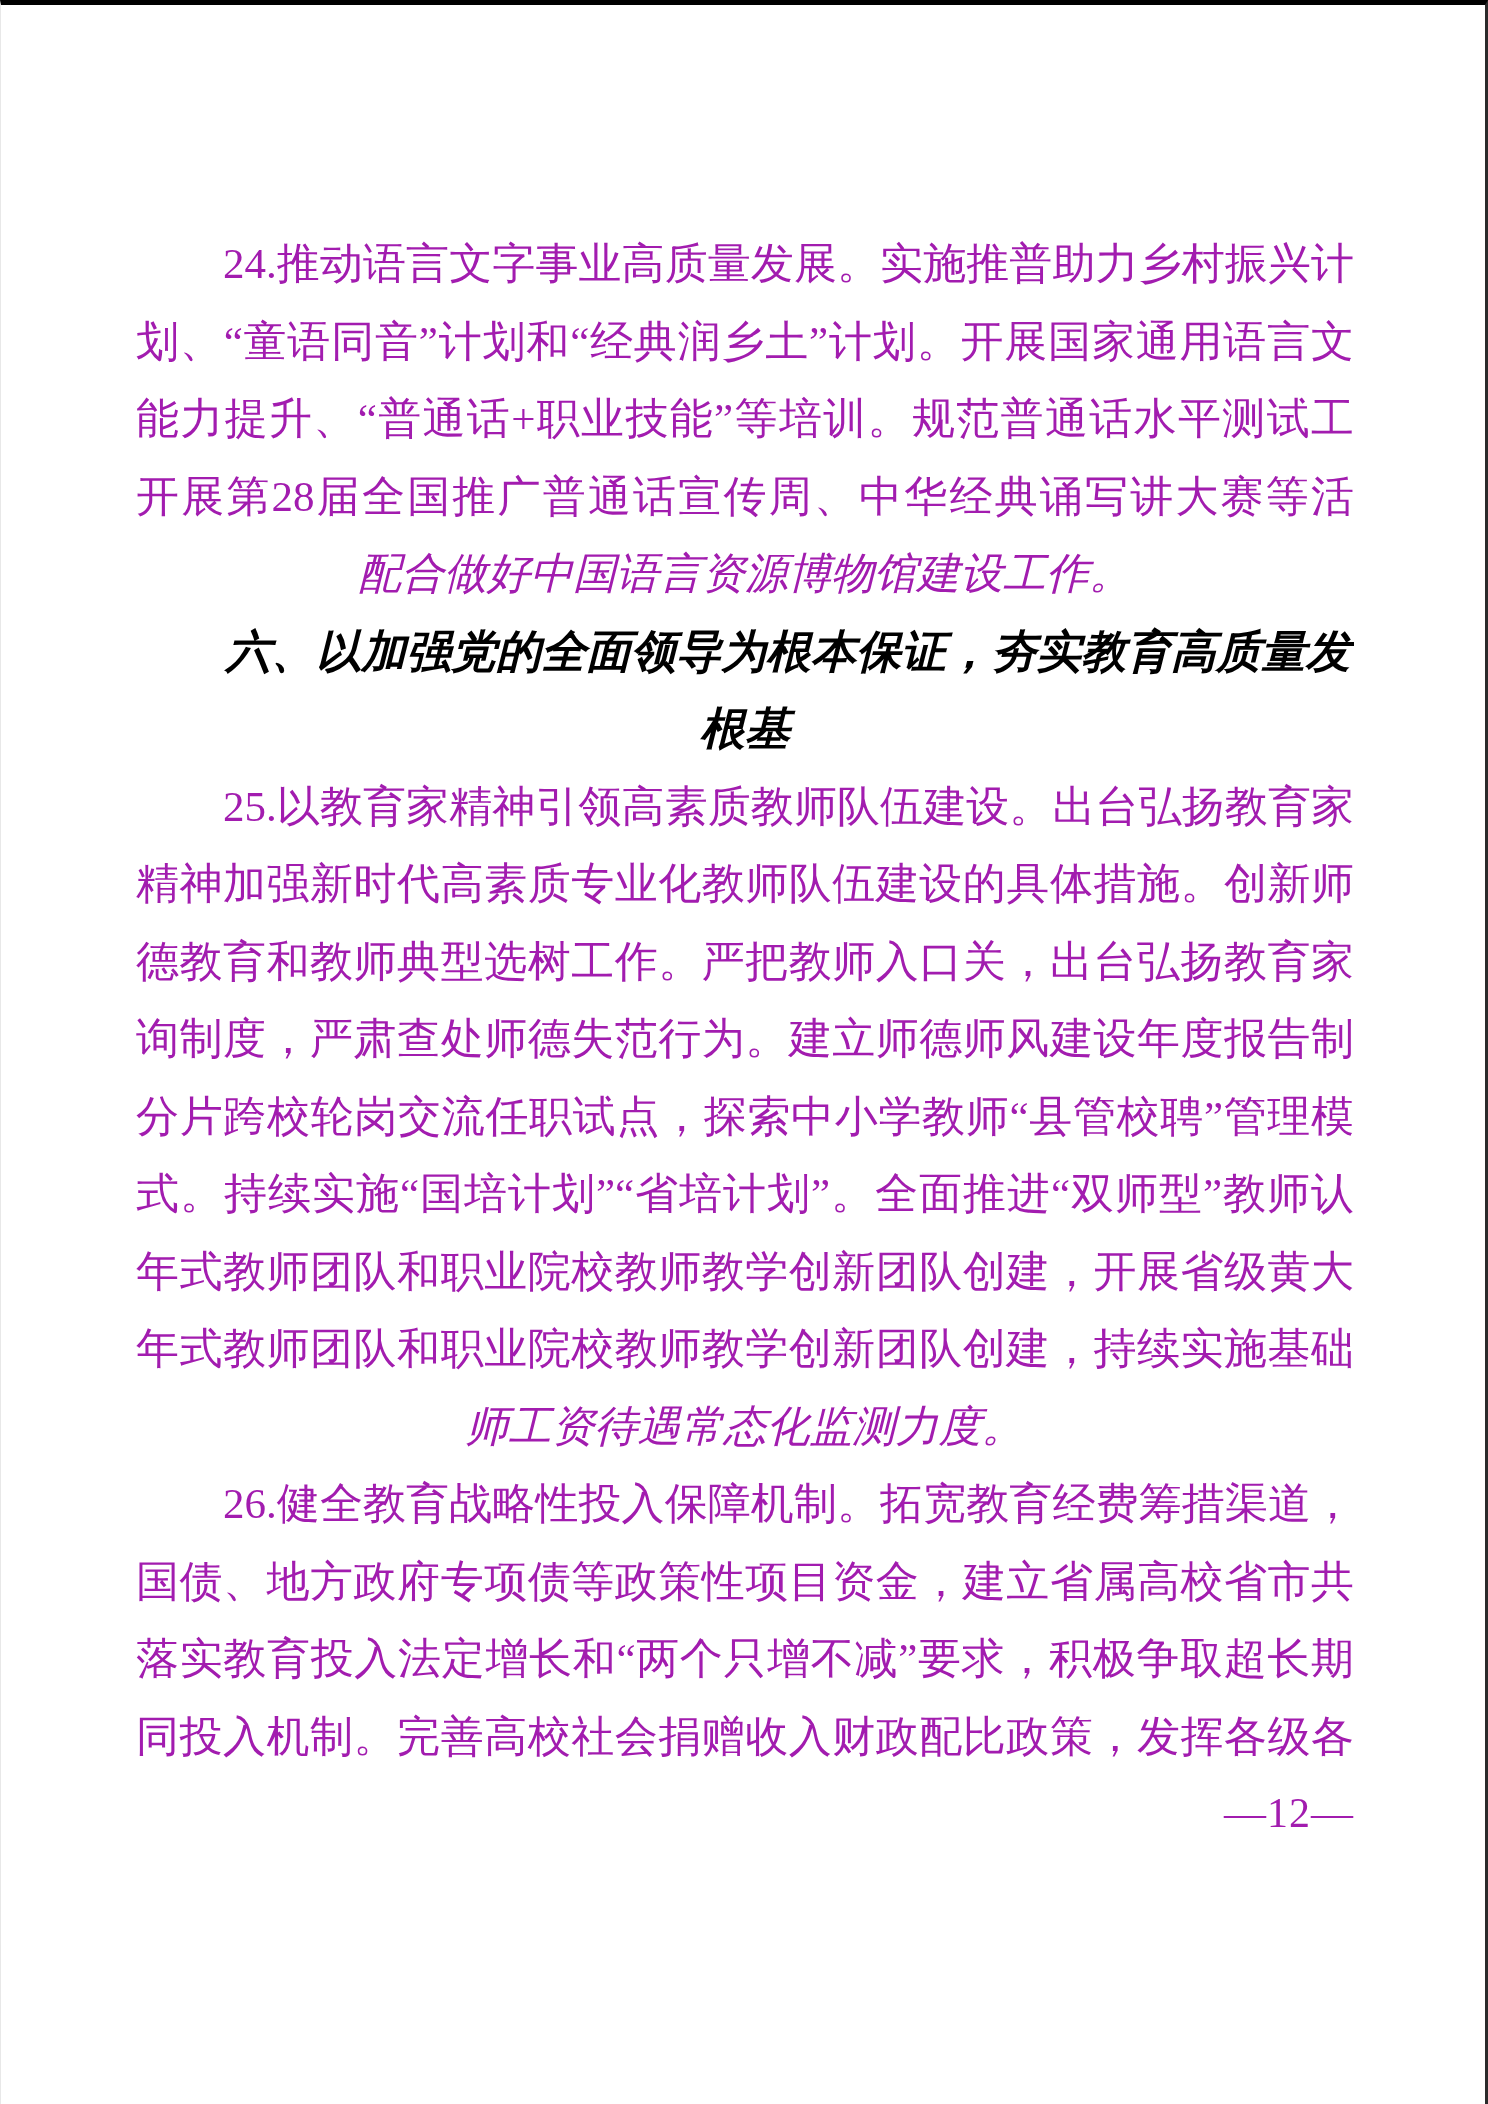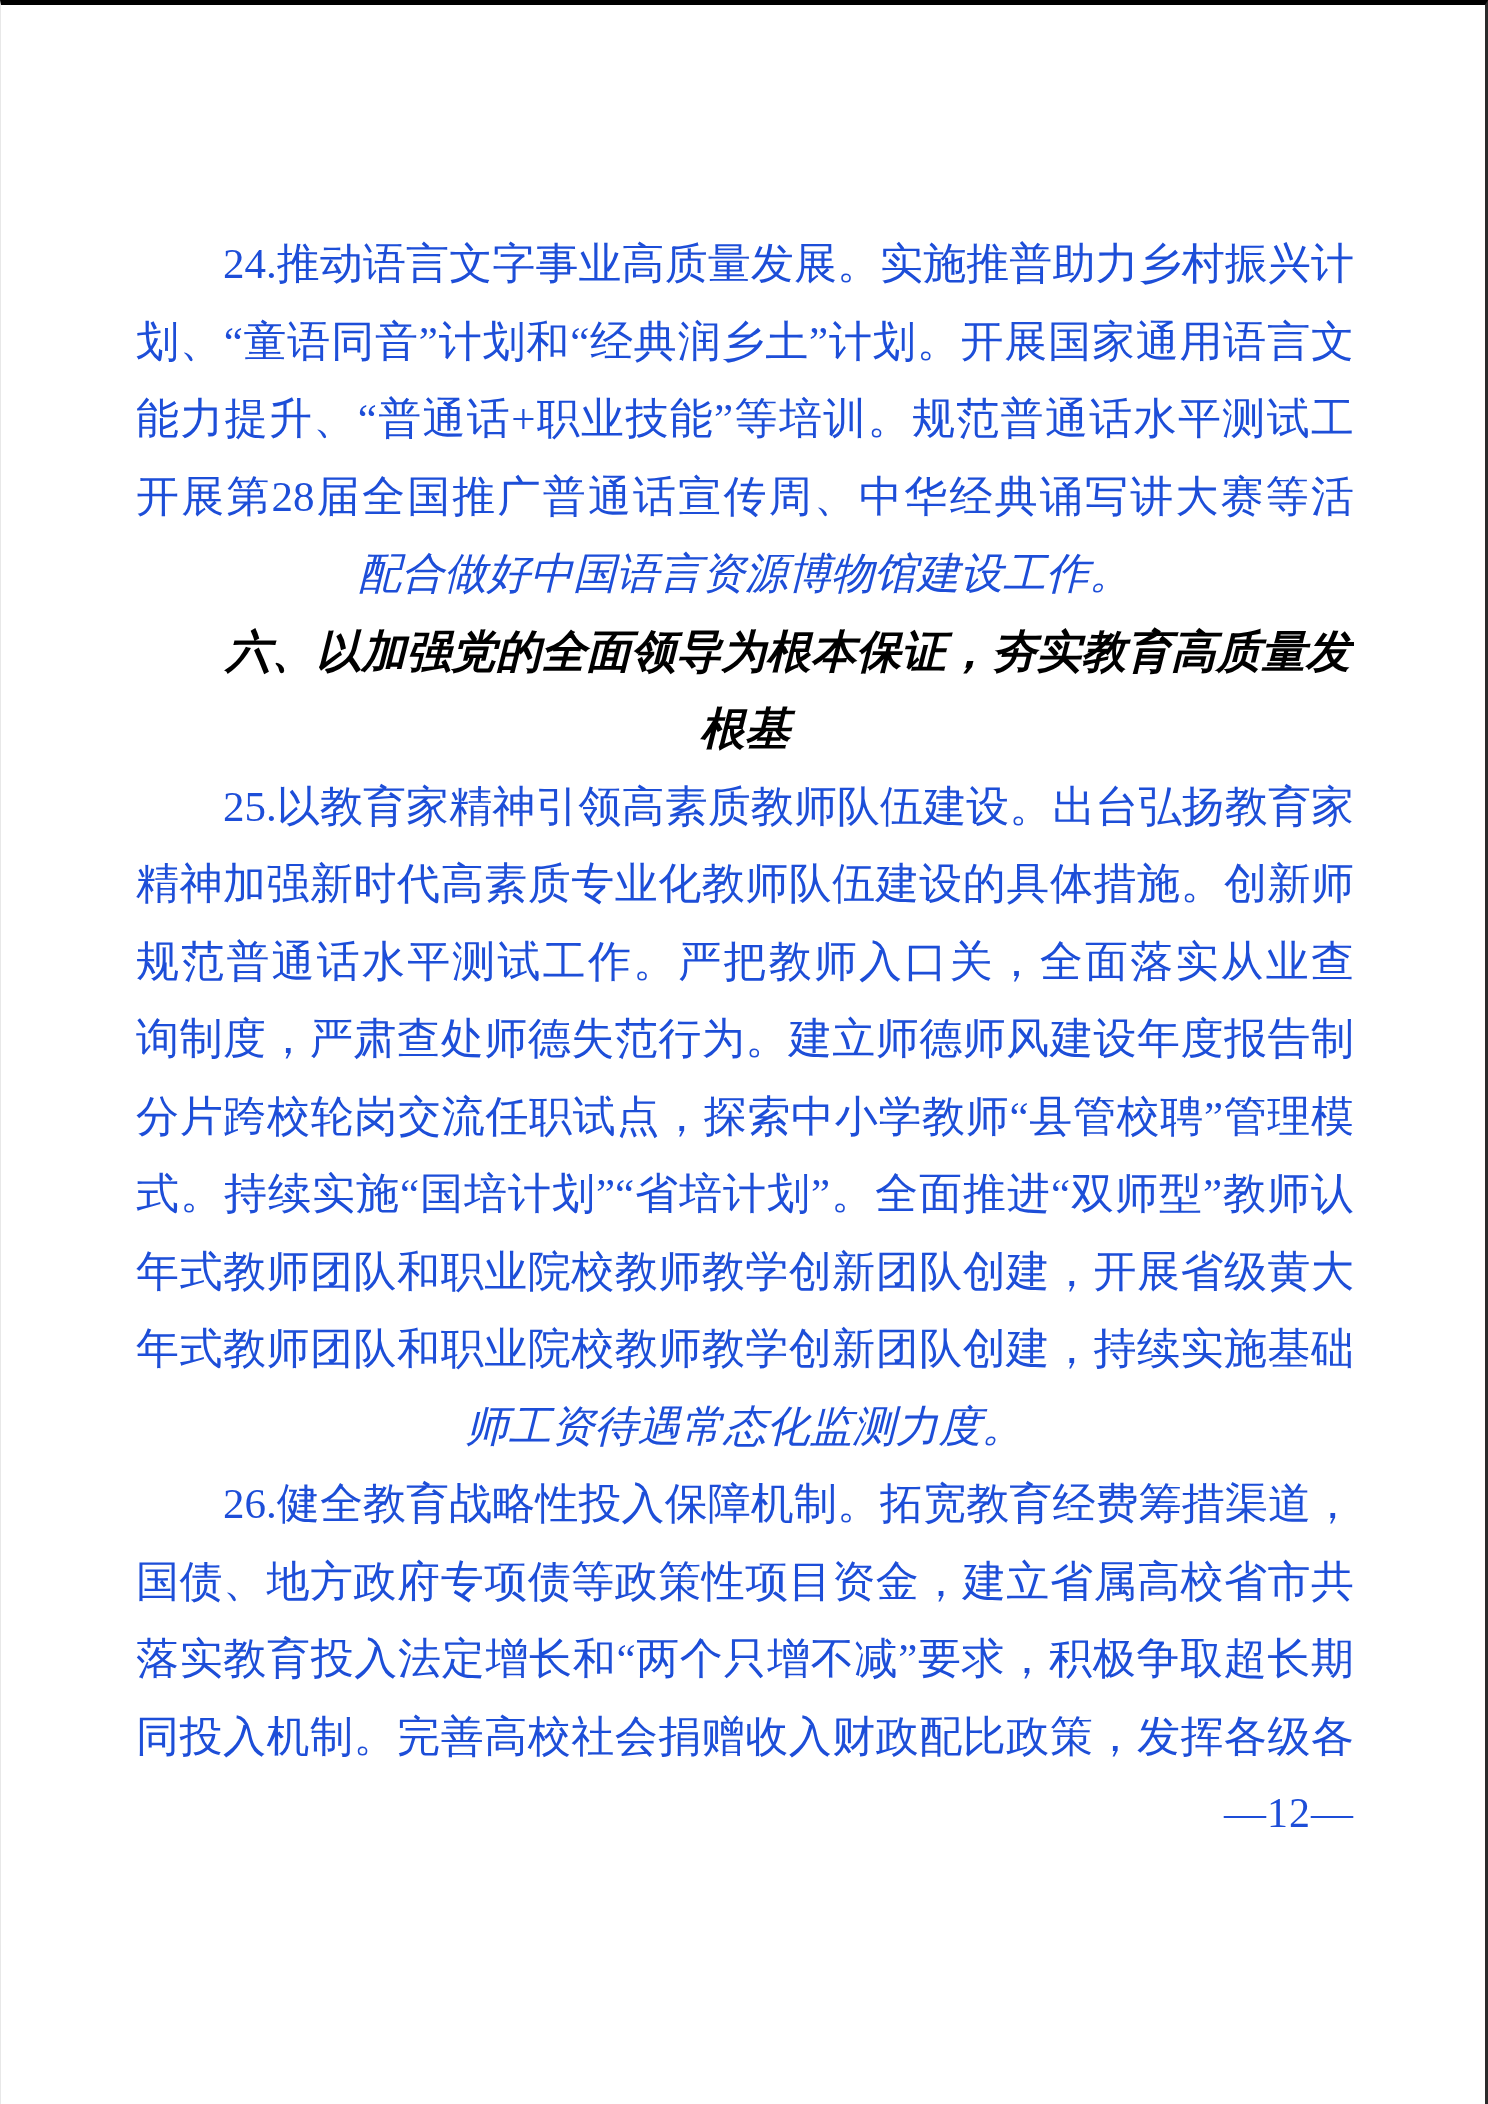--- a/index.html
+++ b/index.html
@@ -22,21 +22,21 @@
   .content {
     position: absolute;
     left: 135px;
     top: 220px;
     width: 1218px;
   }
   .line {
     font-size: 43px;
     line-height: 77.5px;
     height: 77.5px;
-    color: #1d4ed8;
+    color: #a21caf;
     text-align: justify;
     text-align-last: justify;
     overflow: hidden;
   }
   .line.indent {
     text-indent: 87px;
   }
   .line.end {
     text-align: center;
     text-align-last: auto;
@@ -63,21 +63,21 @@
   <div class="content">
     <div class="line indent">24.推动语言文字事业高质量发展。实施推普助力乡村振兴计</div>
     <div class="line">划、“童语同音”计划和“经典润乡土”计划。开展国家通用语言文字</div>
     <div class="line">能力提升、“普通话+职业技能”等培训。规范普通话水平测试工作。</div>
     <div class="line">开展第28届全国推广普通话宣传周、中华经典诵写讲大赛等活动。</div>
     <div class="line end">配合做好中国语言资源博物馆建设工作。</div>
     <div class="line heading indent end">六、以加强党的全面领导为根本保证，夯实教育高质量发展</div>
     <div class="line heading end">根基</div>
     <div class="line indent">25.以教育家精神引领高素质教师队伍建设。出台弘扬教育家</div>
     <div class="line">精神加强新时代高素质专业化教师队伍建设的具体措施。创新师</div>
-    <div class="line">规范普通话水平测试工作。严把教师入口关，全面落实从业查</div>
+    <div class="line">德教育和教师典型选树工作。严把教师入口关，出台弘扬教育家</div>
     <div class="line">询制度，严肃查处师德失范行为。建立师德师风建设年度报告制</div>
     <div class="line">分片跨校轮岗交流任职试点，探索中小学教师“县管校聘”管理模</div>
     <div class="line">式。持续实施“国培计划”“省培计划”。全面推进“双师型”教师认定。</div>
     <div class="line">年式教师团队和职业院校教师教学创新团队创建，开展省级黄大</div>
     <div class="line">年式教师团队和职业院校教师教学创新团队创建，持续实施基础</div>
     <div class="line end">师工资待遇常态化监测力度。</div>
     <div class="line indent">26.健全教育战略性投入保障机制。拓宽教育经费筹措渠道，</div>
     <div class="line">国债、地方政府专项债等政策性项目资金，建立省属高校省市共</div>
     <div class="line">落实教育投入法定增长和“两个只增不减”要求，积极争取超长期</div>
     <div class="line">同投入机制。完善高校社会捐赠收入财政配比政策，发挥各级各</div>

